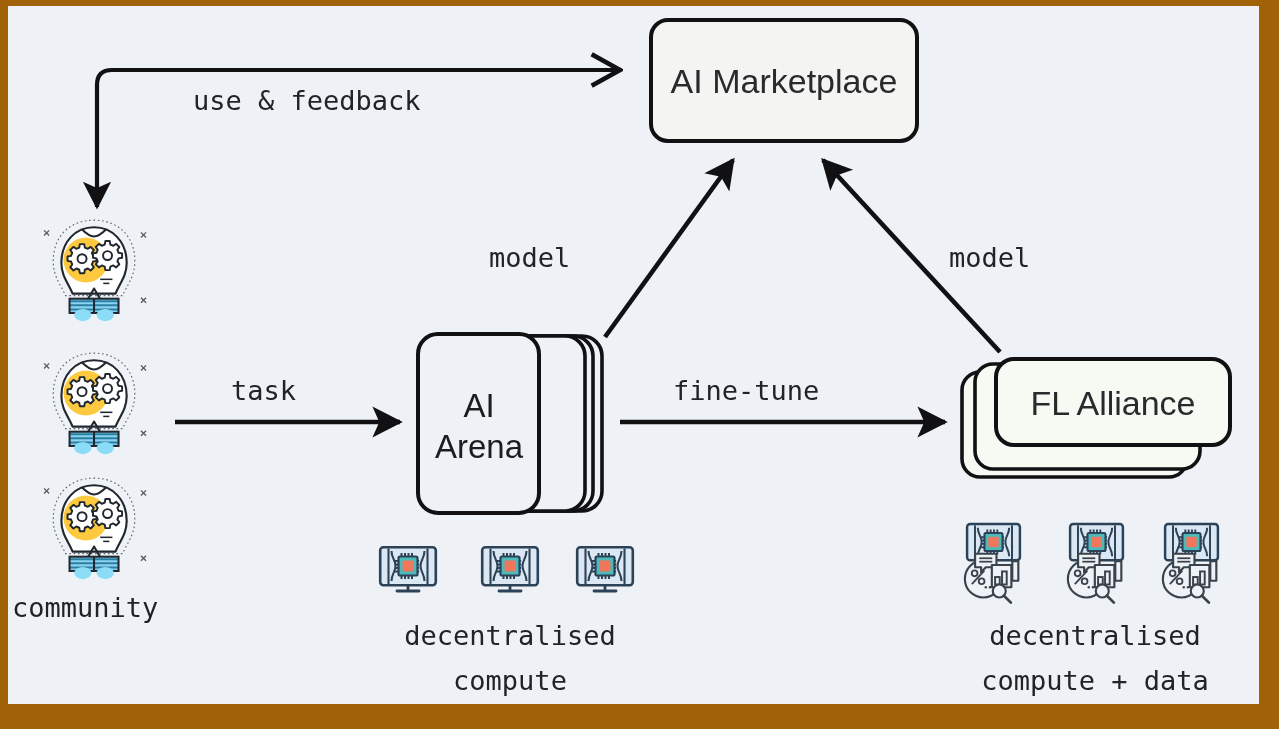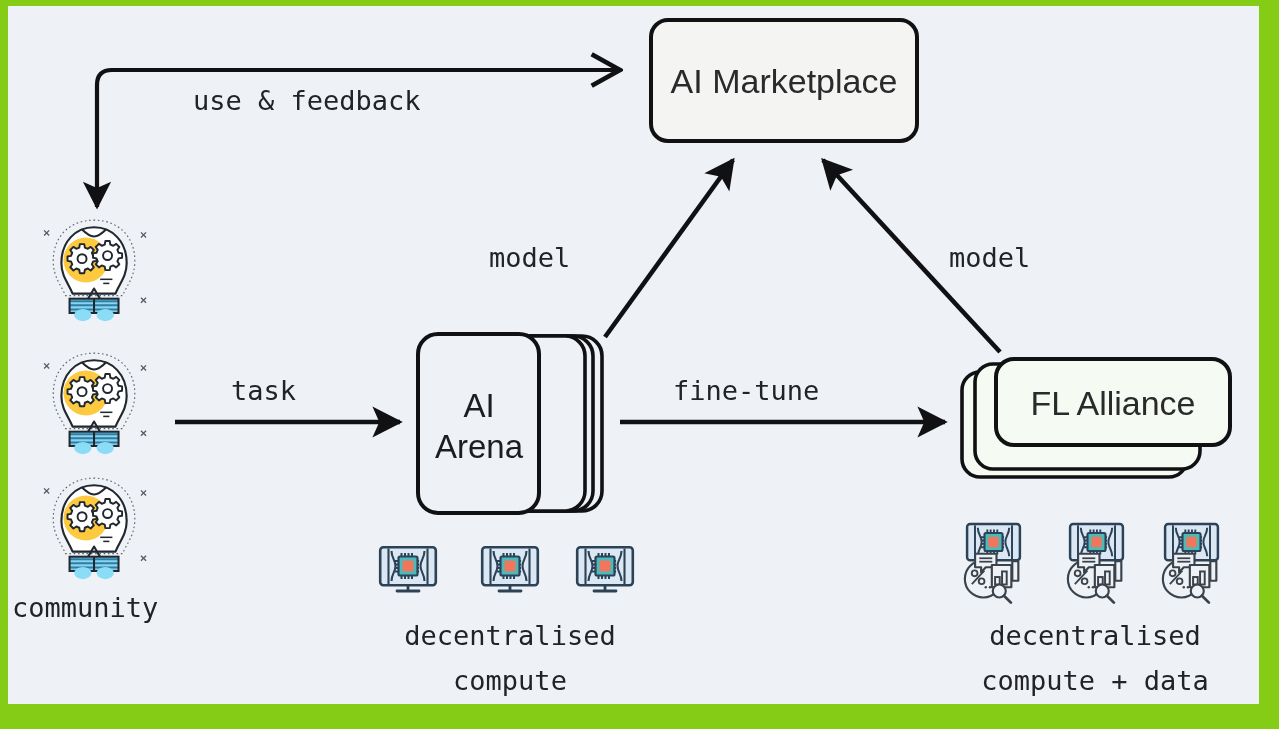--- a/index.html
+++ b/index.html
@@ -5,21 +5,21 @@
 <style>
   html, body {
     margin: 0;
     padding: 0;
     background: #ffffff;
   }
   #stage {
     position: relative;
     width: 1279px;
     height: 729px;
-    background: #84cc16;
+    background: #a16207;
     overflow: hidden;
   }
   #canvas {
     position: absolute;
     left: 8px;
     top: 6px;
     width: 1251px;
     height: 698px;
     background: #eef2f7;
   }

